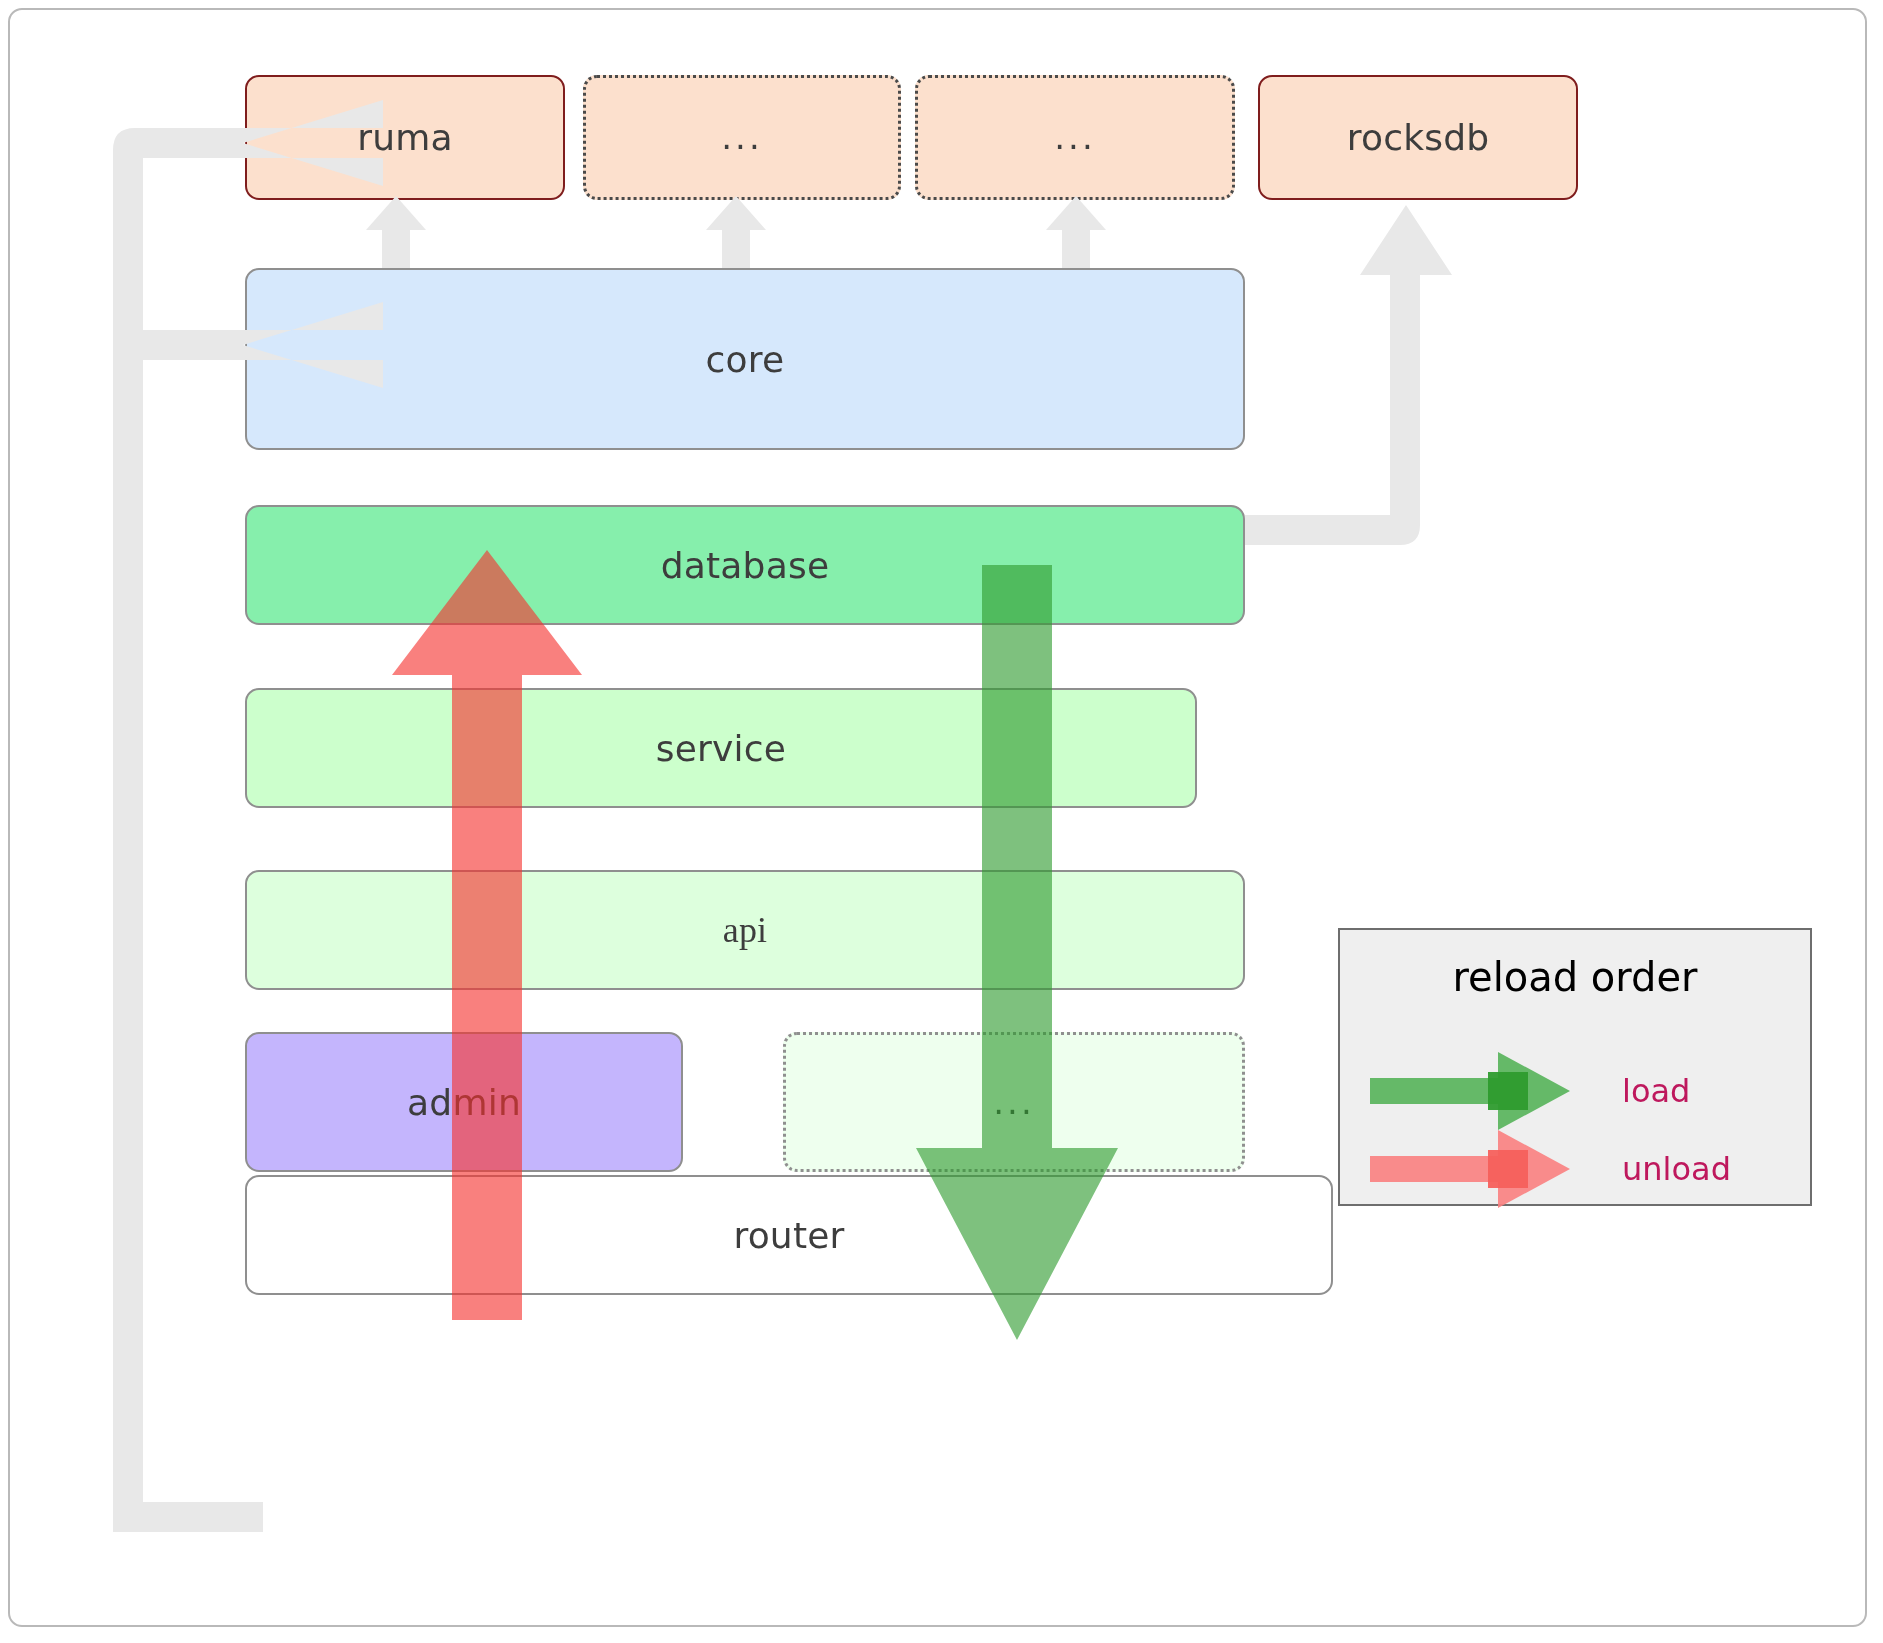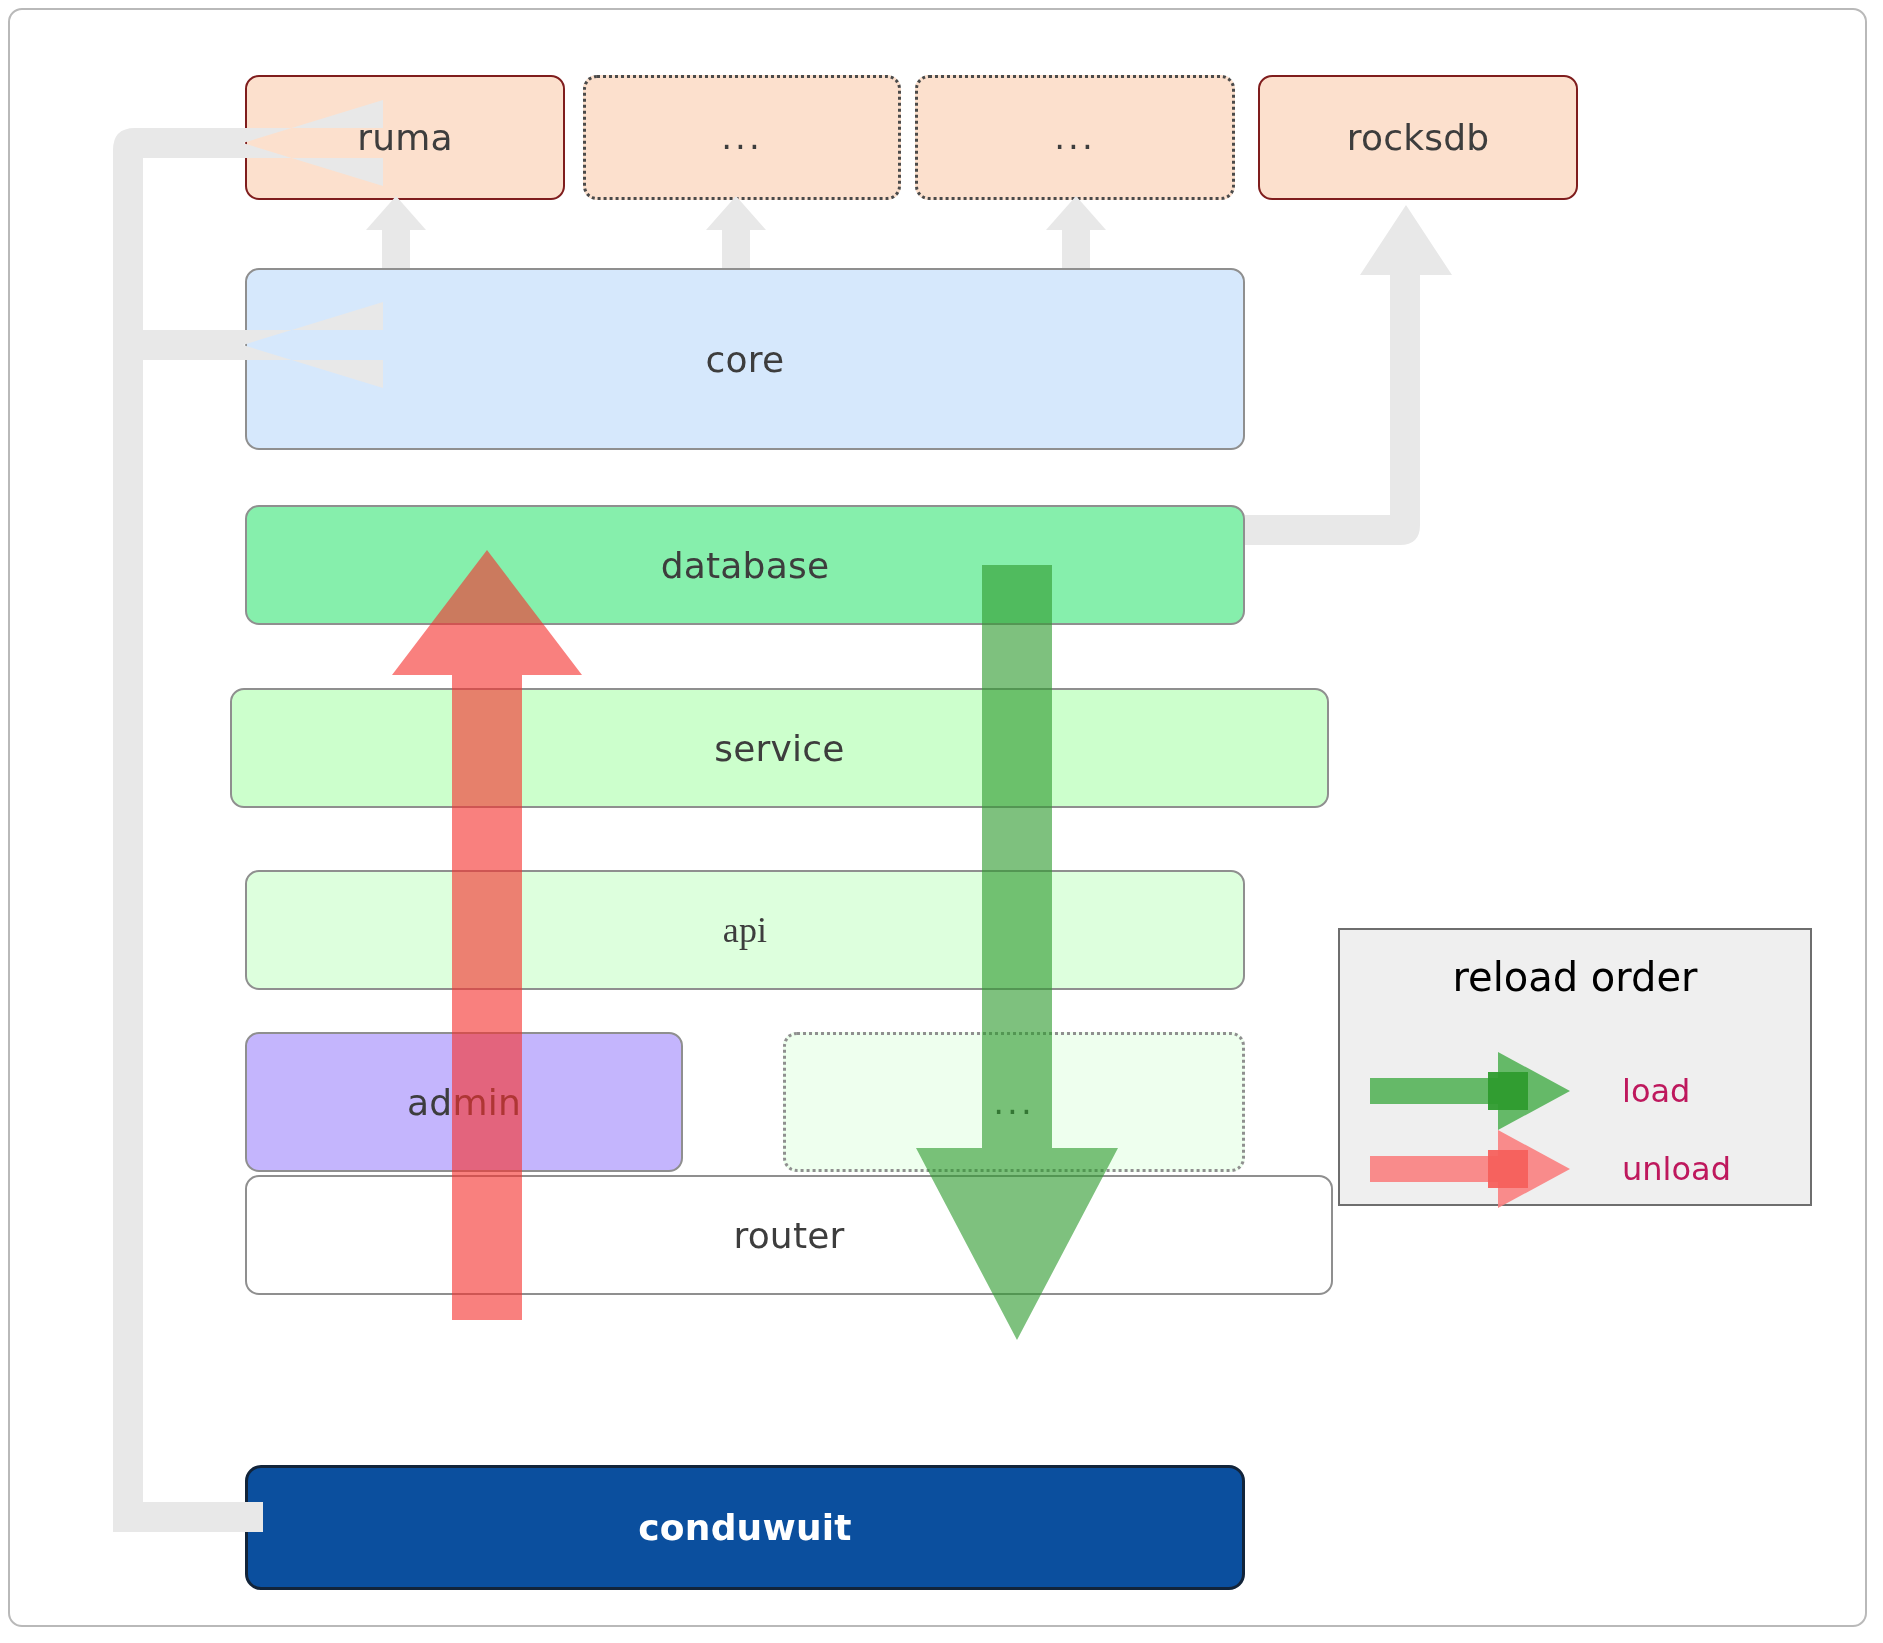--- a/index.html
+++ b/index.html
@@ -118,43 +118,40 @@
   </div>
 
   <div class="node blue solid-gray" style="left:245px;top:268px;width:1000px;height:182px;">
     <span class="lbl">core</span>
   </div>
 
   <div class="node lay-db solid-gray" style="left:245px;top:505px;width:1000px;height:120px;">
     <span class="lbl">database</span>
   </div>
 
-  <div class="node lay-service solid-gray" style="left:230px;top:688px;width:1099px;height:120px;">
+  <div class="node lay-service solid-gray" style="left:245px;top:688px;width:952px;height:120px;">
     <span class="lbl">service</span>
   </div>
 
   <div class="node lay-api solid-gray" style="left:245px;top:870px;width:1000px;height:120px;font-family:Liberation Serif, serif;">
     <span class="lbl">api</span>
   </div>
 
   <div class="node lay-admin solid-gray" style="left:245px;top:1032px;width:438px;height:140px;">
     <span class="lbl">admin</span>
   </div>
 
   <div class="node lay-dots dotted-gray" style="left:783px;top:1032px;width:462px;height:140px;">
     <span class="lbl dots-glyph">...</span>
   </div>
 
   <div class="node lay-router solid-gray" style="left:245px;top:1175px;width:1088px;height:120px;">
     <span class="lbl">router</span>
   </div>
 
-  <div class="node brand" style="left:245px;top:1465px;width:1000px;height:125px;border-radius:16px;">
-    <span class="lbl">conduwuit</span>
-  </div>
 
   <svg class="overlay over" viewBox="0 0 1883 1643">
 
     <g opacity="0.62">
       <path fill="#f5322e" d="
         M 452 1320
         L 452 675
         L 392 675
         L 487 550
         L 582 675

